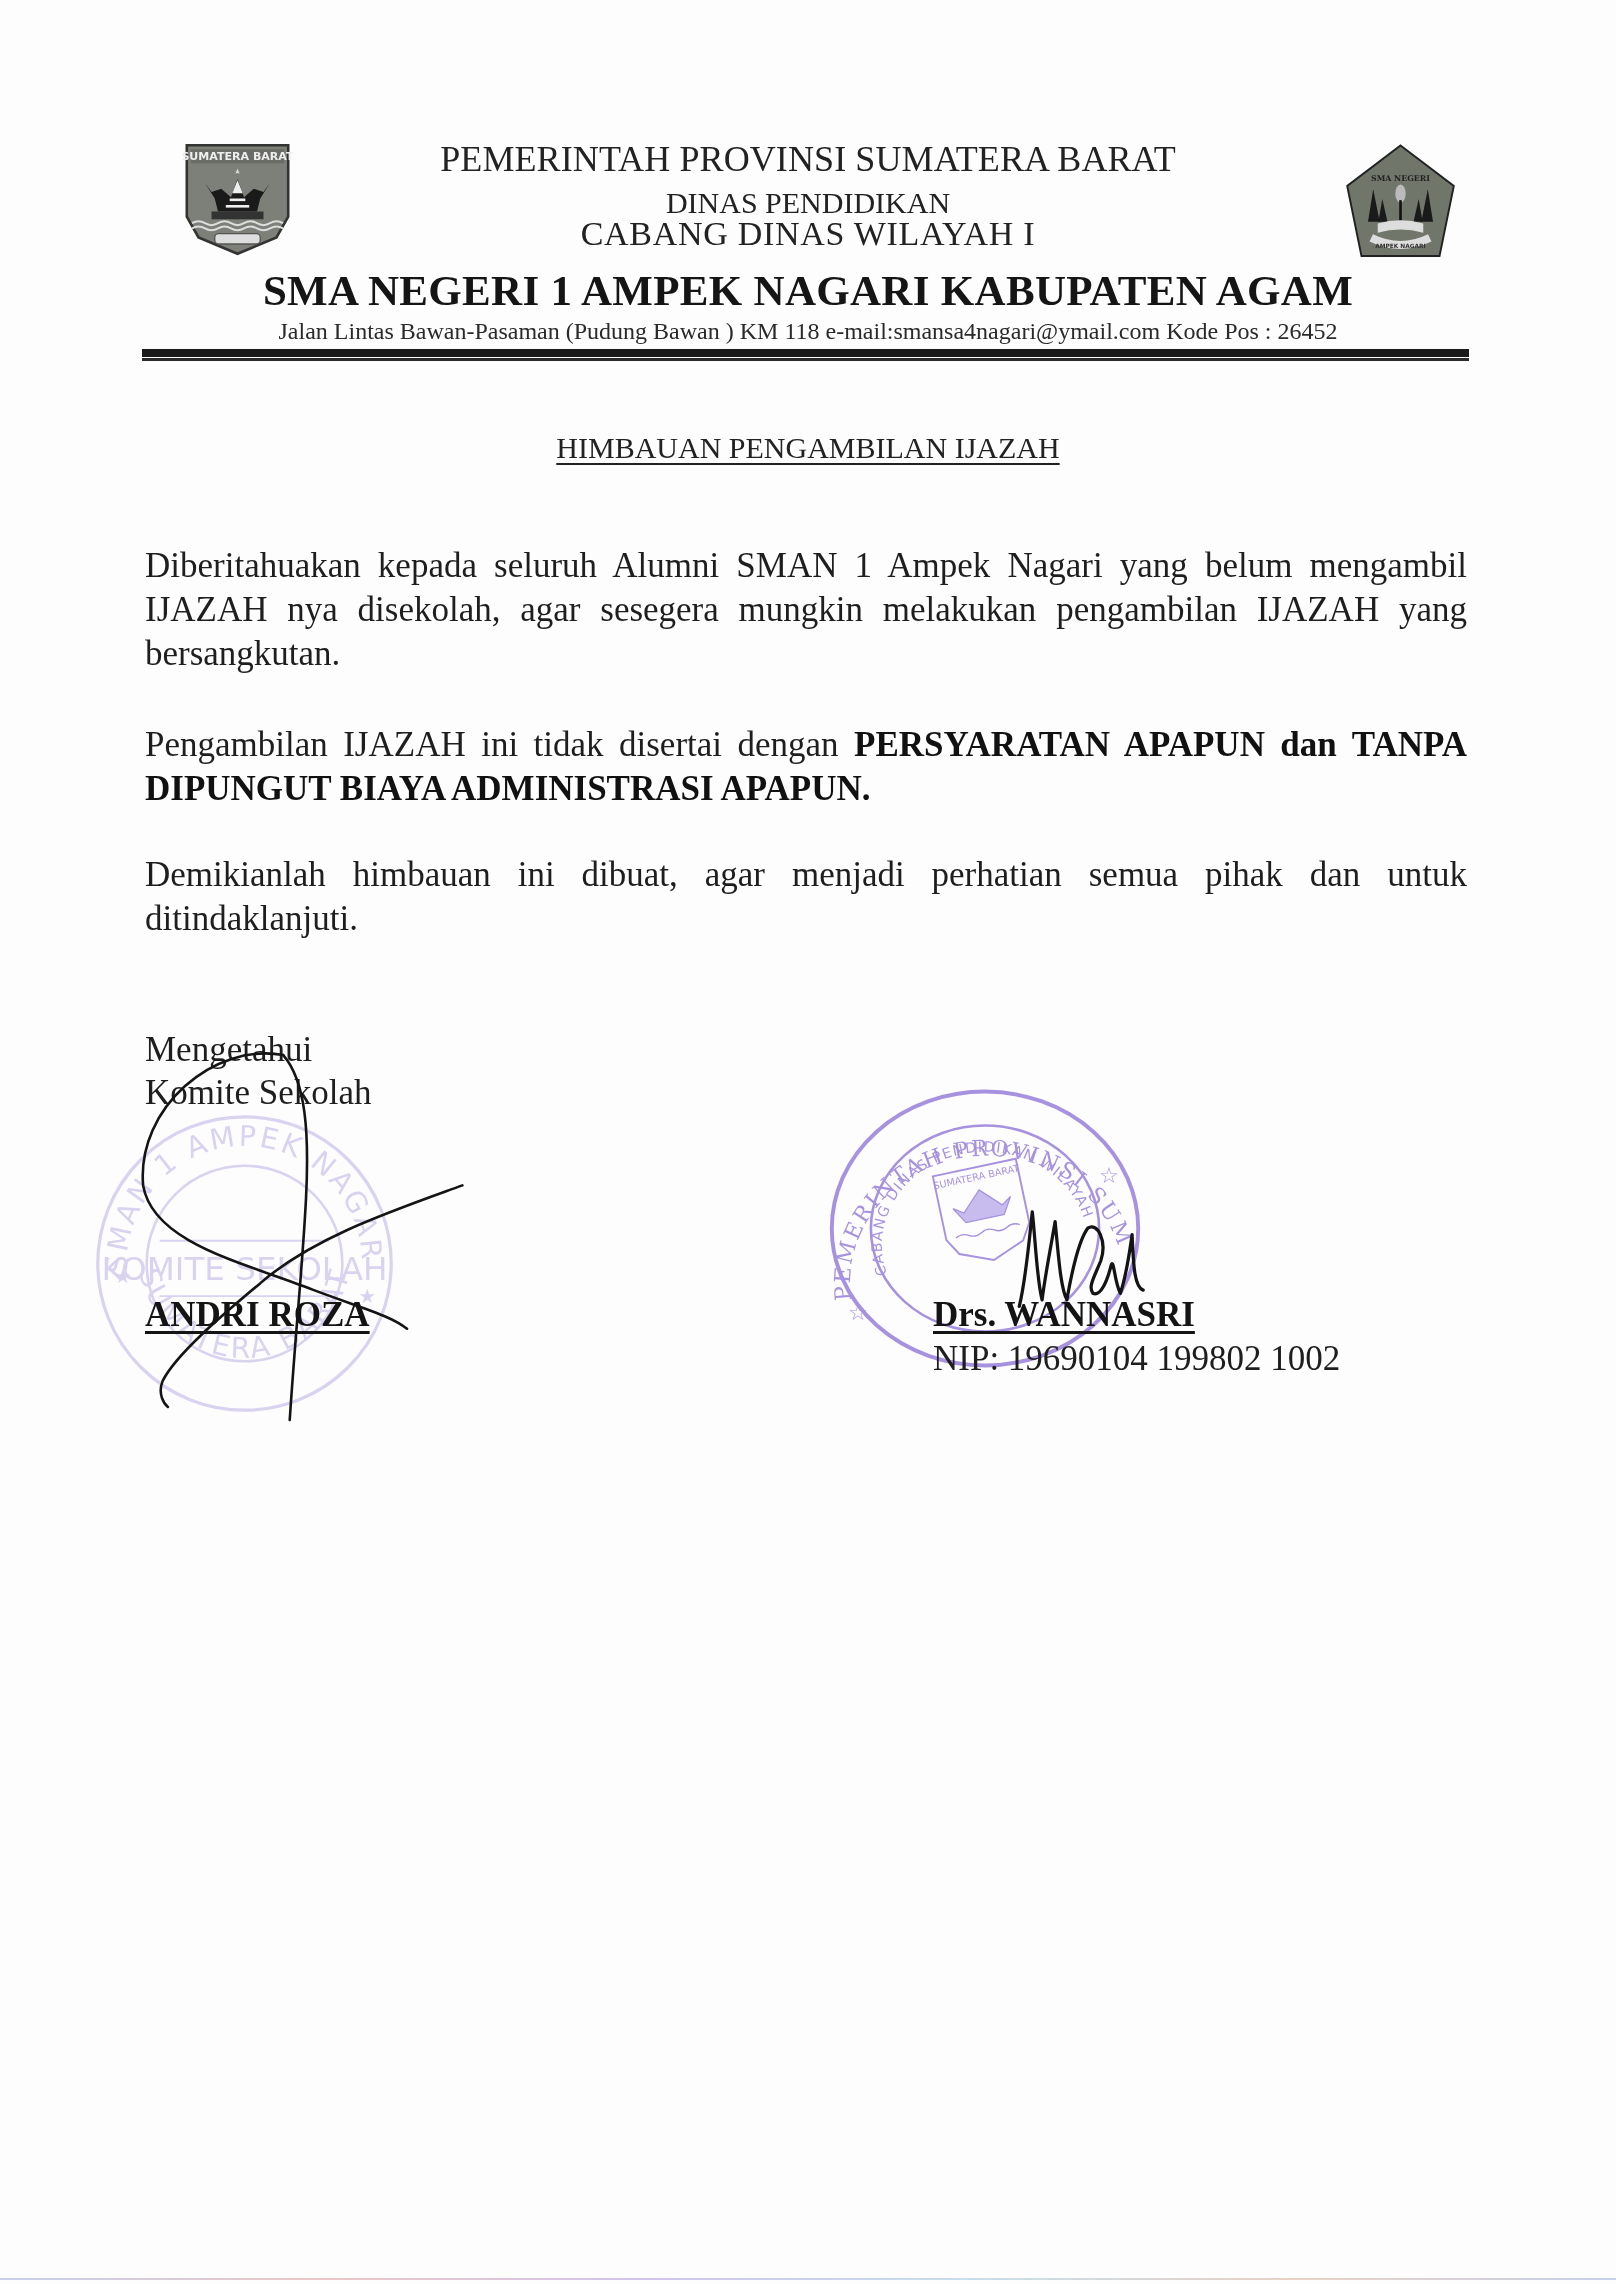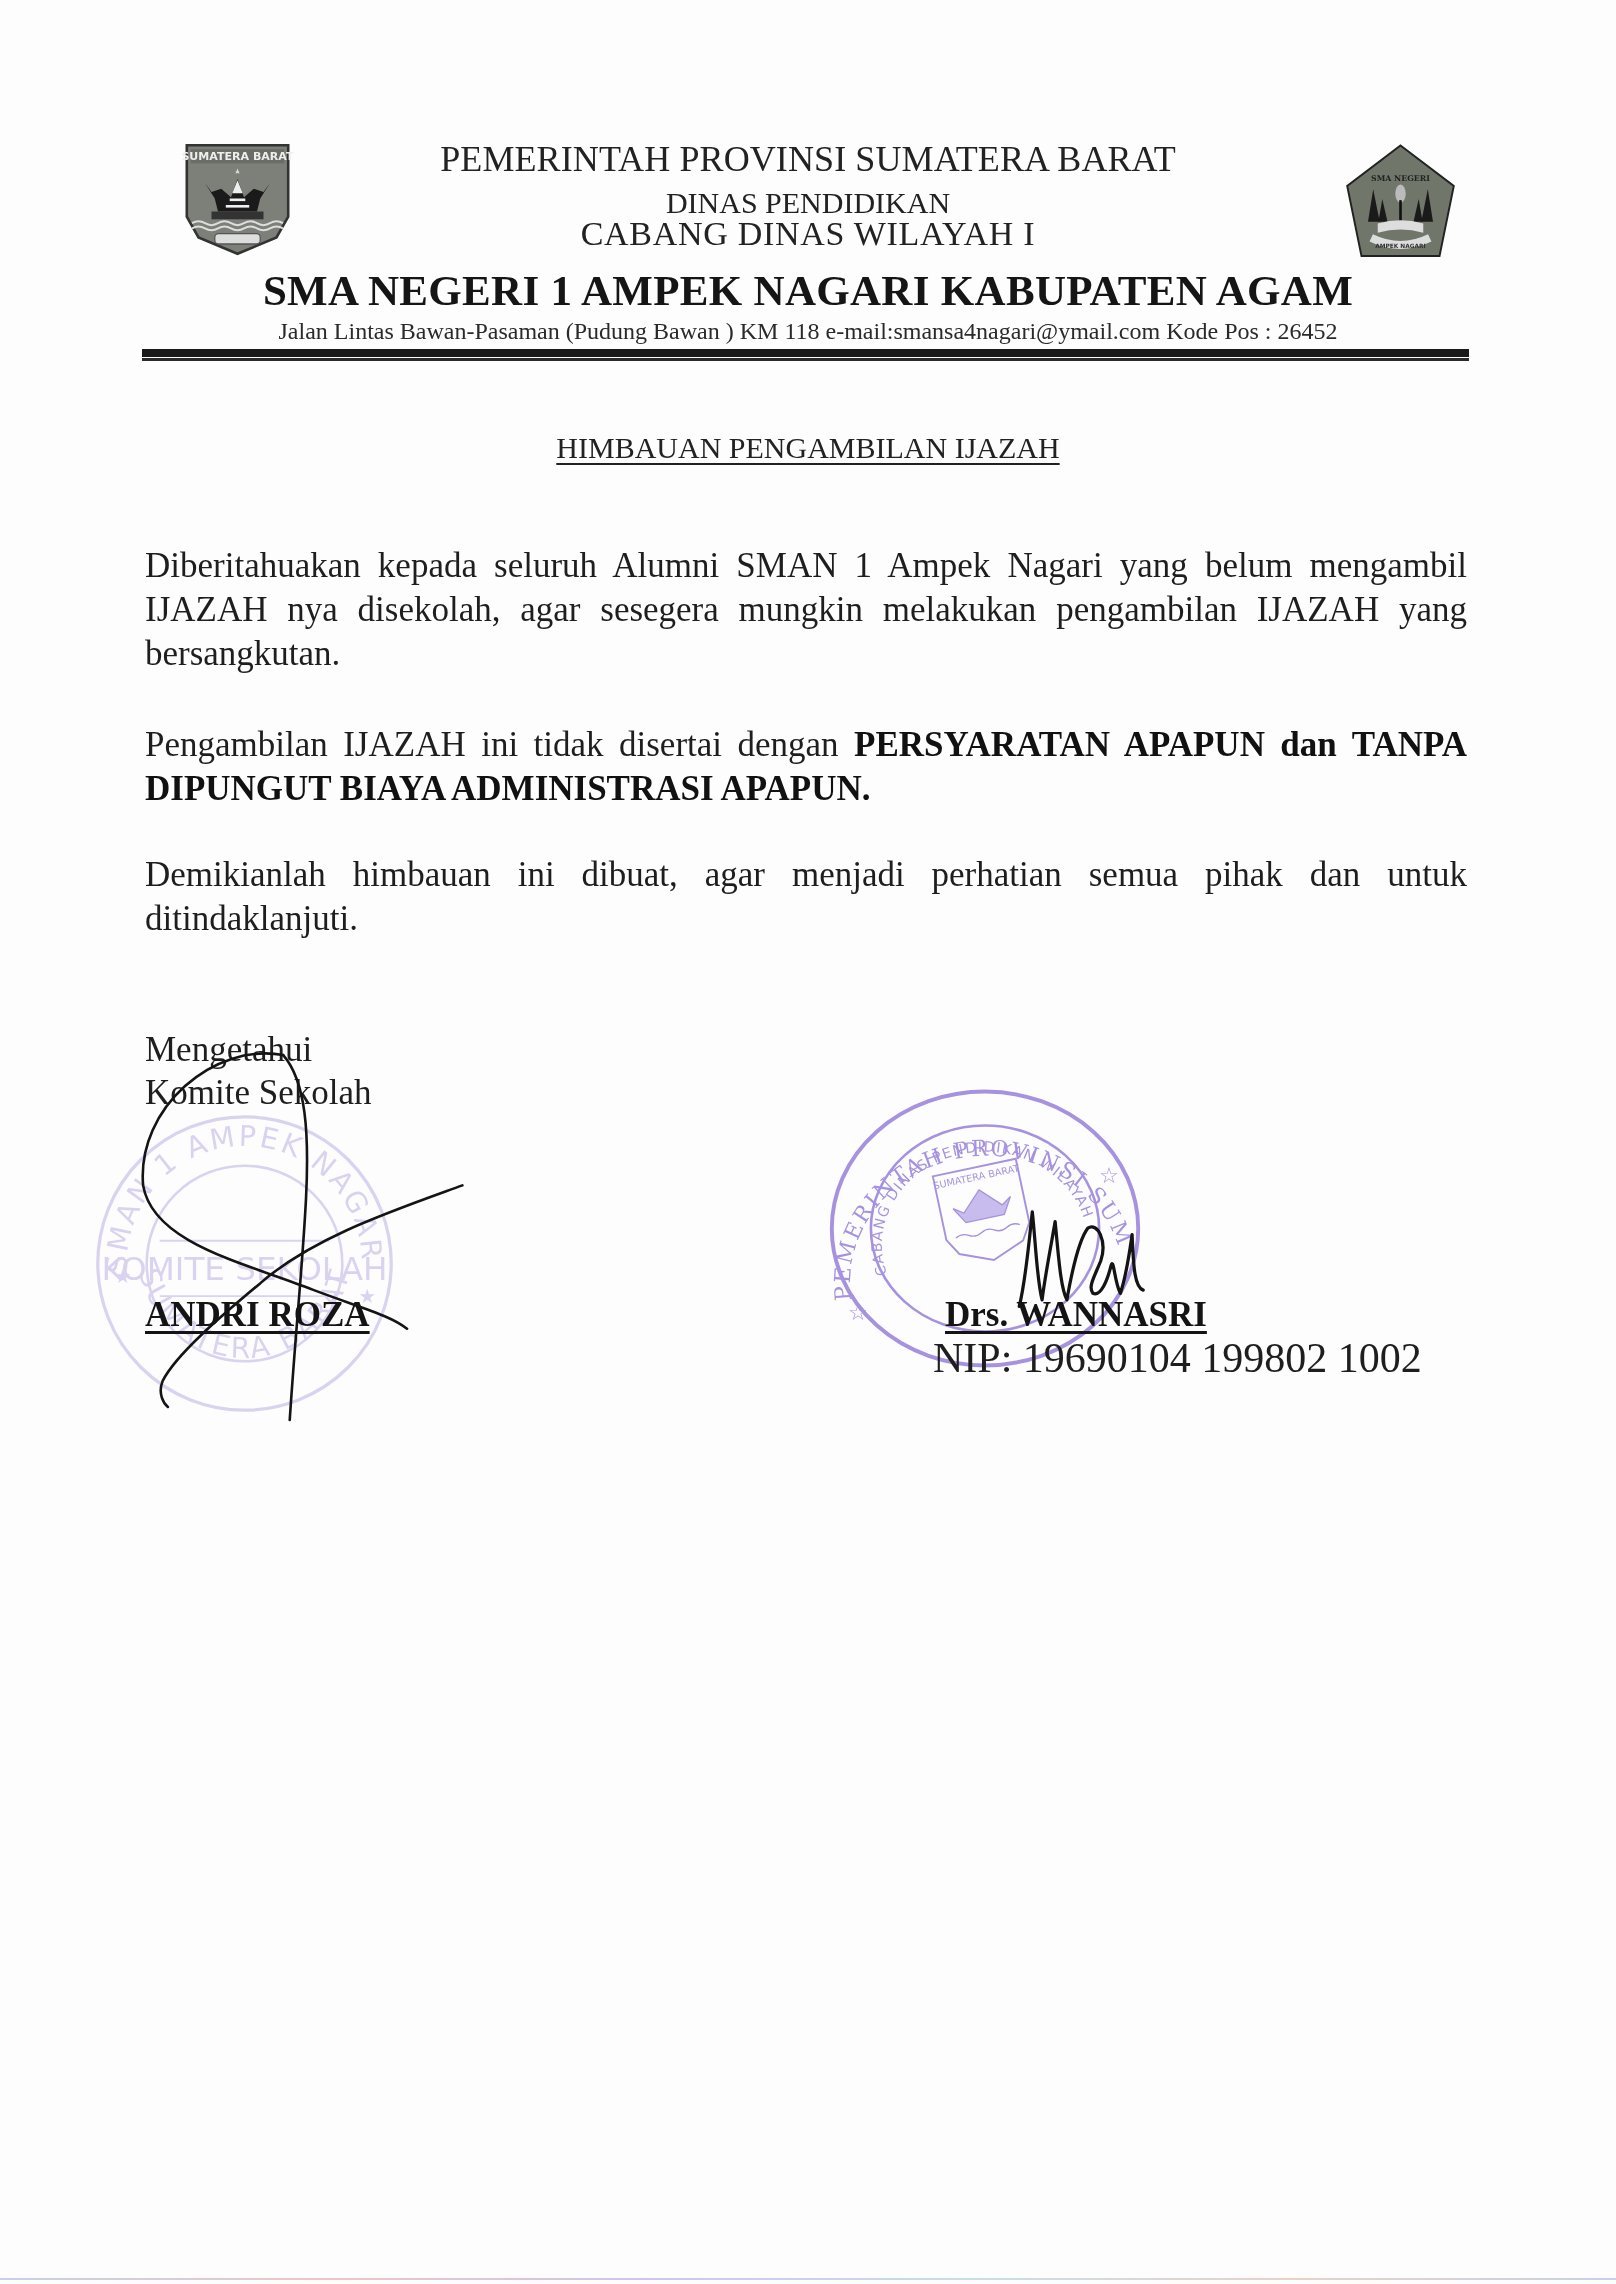--- a/index.html
+++ b/index.html
@@ -46,22 +46,22 @@
 
     
     .sig-text { font-size: 35px; line-height: 43px; white-space: nowrap; color: #1e1e1e; }
     .sig-left { left: 145px; top: 1028px; }
     .sig-right { left: 933px; top: 1028px; }
     .sig-name {
       font-weight: bold; text-decoration: underline; text-decoration-thickness: 2.6px;
       text-underline-offset: 5.2px; color: #141414; text-align: center;
     }
     .name-left { left: 145px; top: 1293px; font-size: 35px; }
-    .name-right { left: 933px; top: 1293px; font-size: 35px; margin-left: 12px; }
-    .nip { left: 933px; top: 1337px; font-size: 42px; }
+    .name-right { left: 933px; top: 1293px; font-size: 35px; }
+    .nip { left: 933px; top: 1337px; font-size: 35px; }
 
     .stamp { pointer-events: none; }
     .scribble { pointer-events: none; }
 
     .scan-edge { left: 0; top: 2278px; width: 1616px; height: 2px;
       background: linear-gradient(90deg, #b9c6e6, #e8b9b9, #c6b6e8, #b9d7e6, #e6c7b9, #b9c6e6); opacity: .8; }
   </style>
 </head>
 <body>
 

